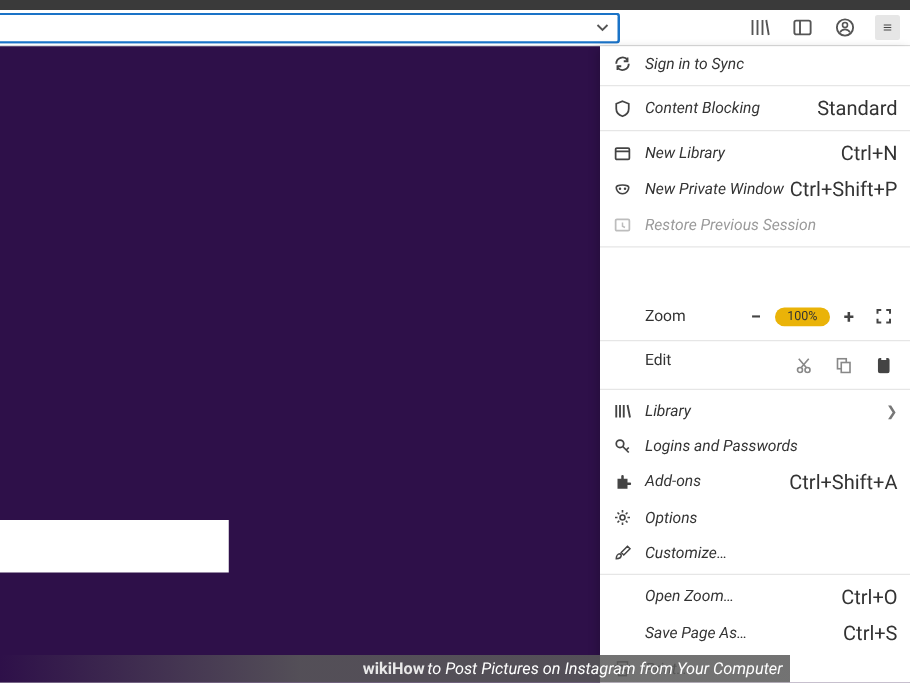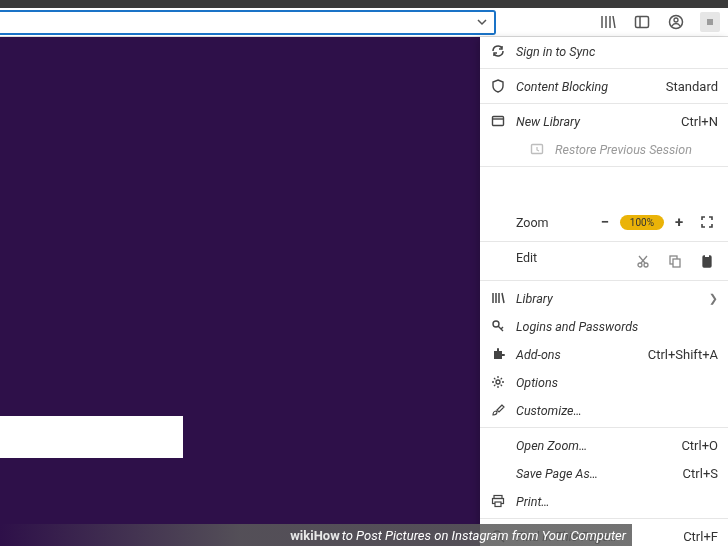--- a/index.html
+++ b/index.html
@@ -10,23 +10,23 @@
   .url-chevron { color: #555; }
   .toolbar-right { margin-left: auto; display: flex; align-items: center; gap: 14px; padding-right: 8px; }
   .toolbar-icon { width: 20px; height: 20px; display: flex; align-items: center; justify-content: center; color: #555; }
   .hamburger-wrap { background: #e6e6e6; padding: 4px 6px; border-radius: 2px; }
   .content-area { position: absolute; top: 37px; left: 0; width: 480px; height: 509px; background: #2e1049; }
   .white-box { position: absolute; left: 0; top: 379px; width: 183px; height: 42px; background: #fff; }
   .menu { position: absolute; top: 37px; left: 480px; width: 248px; background: #fff; box-shadow: -2px 2px 8px rgba(0,0,0,0.2); font-size: 12.5px; color: #333; }
   .menu-item { display: flex; align-items: center; padding: 5px 10px 5px 10px; min-height: 28px; cursor: default; }
   .menu-item .mi-icon { width: 16px; height: 16px; margin-right: 10px; display: flex; align-items: center; justify-content: center; color: #444; flex: none; }
   .menu-item .mi-label { flex: 1; font-style: italic; }
-  .menu-item .mi-shortcut { color: #333; font-size: 13px; }
+  .menu-item .mi-shortcut { color: #333; font-size: 16px; }
   .menu-item .mi-arrow { color: #777; font-size: 11px; }
-  .menu-item.disabled { color: #9a9a9a; margin-left: 39px; }
+  .menu-item.disabled { color: #9a9a9a; }
   .menu-item.disabled .mi-icon { color: #bdbdbd; }
   .menu-sep { height: 1px; background: #e6e6e6; margin: 3px 0; }
   .zoom-row { display: flex; align-items: center; padding: 5px 10px 5px 36px; min-height: 30px; margin-top: 39px; }
   .zoom-row .zlabel { flex: 1; }
   .zoom-btn { width: 22px; height: 22px; display: flex; align-items: center; justify-content: center; color: #444; font-size: 15px; font-weight: bold; }
   .zoom-pct { background: #eab308; border-radius: 11px; padding: 2px 10px; font-size: 10px; margin: 0 4px; }
   .fullscreen-icn { margin-left: 6px; }
   .edit-row { display: flex; align-items: flex-start; padding: 5px 10px 5px 36px; min-height: 30px; }
   .edit-row .elabel { flex: 1; }
   .edit-icn { width: 22px; height: 22px; display: flex; align-items: center; justify-content: center; color: #888; margin-left: 10px; }
@@ -107,20 +107,31 @@
   <div class="menu-item">
     <span class="mi-icon">
         <svg width="14" height="14" viewBox="0 0 14 14">
           <rect x="1.5" y="2.5" width="11" height="9" rx="1" stroke="#444" stroke-width="1.4" fill="none"></rect>
           <line x1="1.5" y1="5" x2="12.5" y2="5" stroke="#444" stroke-width="1.4"></line>
         </svg>
       </span>
     <span class="mi-label">New Library</span>
     <span class="mi-shortcut">Ctrl+N</span>
   </div>
+  <div class="menu-item">
+    <span class="mi-icon">
+        <svg width="14" height="14" viewBox="0 0 14 14">
+          <path d="M2 5c0-1 2-2 5-2s5 1 5 2-1 5-5 5-5-4-5-5z" stroke="#444" stroke-width="1.3" fill="none"></path>
+          <circle cx="5" cy="6" r="1" fill="#444"></circle>
+          <circle cx="9" cy="6" r="1" fill="#444"></circle>
+        </svg>
+      </span>
+    <span class="mi-label">New Private Window</span>
+    <span class="mi-shortcut">Ctrl+Shift+P</span>
+  </div>
   <div class="menu-item disabled">
     <span class="mi-icon">
         <svg width="14" height="14" viewBox="0 0 14 14">
           <rect x="1.5" y="2.5" width="11" height="9" rx="1" stroke="#bdbdbd" stroke-width="1.4" fill="none"></rect>
           <path d="M7 5v3l2 1" stroke="#bdbdbd" stroke-width="1.2" fill="none"></path>
         </svg>
       </span>
     <span class="mi-label">Restore Previous Session</span>
   </div>
   <div class="menu-sep"></div>

